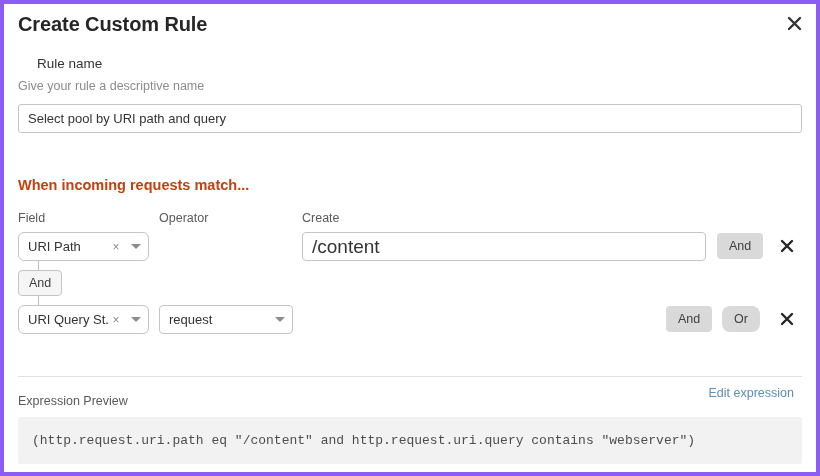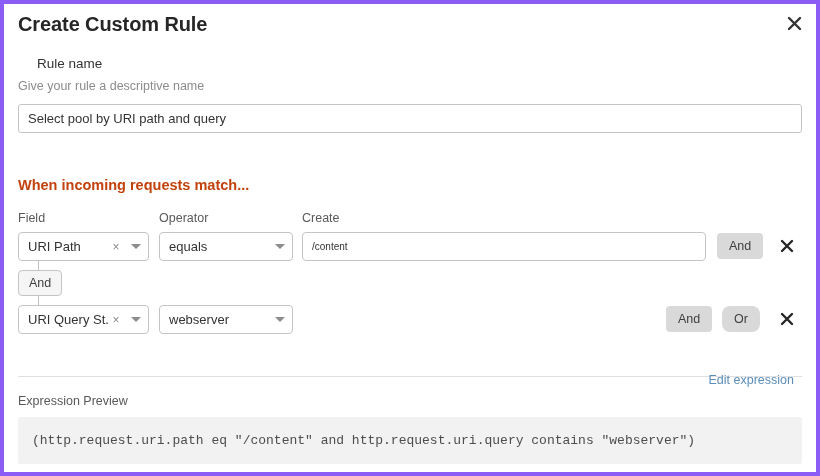--- a/index.html
+++ b/index.html
@@ -111,21 +111,21 @@
     top: 0;
     height: 29px;
     box-sizing: border-box;
     border: 1px solid #c4c4c4;
     border-radius: 4px;
     background: #ffffff;
     display: flex;
     align-items: center;
     cursor: pointer;
   }
-  .sel-field { left: 14px; width: 131px; }
+  .sel-field { left: 14px; width: 131px; border-radius: 6px; }
   .sel-op    { left: 155px; width: 134px; }
 
   .sel-text {
     flex: 1 1 auto;
     padding-left: 9px;
     font-size: 13px;
     color: #333333;
     white-space: nowrap;
     overflow: hidden;
   }
@@ -155,21 +155,21 @@
   .val-input {
     position: absolute;
     left: 298px;
     top: 0;
     height: 29px;
     box-sizing: border-box;
     border: 1px solid #c4c4c4;
     border-radius: 4px;
     background: #ffffff;
     font-family: "Liberation Sans", sans-serif;
-    font-size: 10px;
+    font-size: 19px;
     color: #333333;
     padding: 0 9px;
     outline: none;
   }
   #value-input-1 { width: 404px; }
   #value-input-2 { width: 358px; }
   .val-input::placeholder { color: #a6a6a6; }
 
   .logic-btn {
     position: absolute;
@@ -244,21 +244,21 @@
   #expr-label {
     position: absolute;
     left: 14px;
     top: 390px;
     font-size: 12.5px;
     color: #595959;
   }
   #edit-expression-link {
     position: absolute;
     right: 22px;
-    top: 369px;
+    top: 382px;
     font-size: 12.5px;
     color: #5b8db8;
     text-decoration: none;
     cursor: pointer;
   }
   #expr-code {
     position: absolute;
     left: 14px;
     top: 413px;
     width: 784px;
@@ -298,26 +298,20 @@
   <div class="col-head" id="col-operator">Operator</div>
   <div class="col-head" id="col-value">Create</div>
 
   <div id="connector-line"></div>
   <div id="and-chip">And</div>
 
   <div class="cond-row" id="row-1">
     <div class="sel sel-field">
       <span class="sel-text">URI Path</span>
       <span class="sel-clear">×</span>
-      <span class="sel-caret">
-          <span class="caret-tri"></span>
-        </span>
-    </div>
-    <div class="sel sel-op">
-      <span class="sel-text">equals</span>
       <span class="sel-caret">
           <span class="caret-tri"></span>
         </span>
     </div>
     <input class="val-input" id="value-input-1" type="text" value="/content" style="">
     <button class="logic-btn" id="and-btn-1">And</button>
     <button class="remove-btn" id="remove-btn-1" aria-label="Remove">
       <svg width="14" height="14" viewBox="0 0 14 14">
         <path d="M2 2 L12 12 M12 2 L2 12" stroke="currentColor" stroke-width="2.4" stroke-linecap="round"></path>
       </svg>
@@ -326,21 +320,21 @@
 
   <div class="cond-row" id="row-2">
     <div class="sel sel-field">
       <span class="sel-text">URI Query St...</span>
       <span class="sel-clear">×</span>
       <span class="sel-caret">
           <span class="caret-tri"></span>
         </span>
     </div>
     <div class="sel sel-op">
-      <span class="sel-text">webserver</span>
+      <span class="sel-text">request</span>
       <span class="sel-caret">
           <span class="caret-tri"></span>
         </span>
     </div>
     <button class="logic-btn" id="and-btn-2">And</button>
     <button class="logic-btn" id="or-btn-2">Or</button>
     <button class="remove-btn" id="remove-btn-2" aria-label="Remove">
       <svg width="14" height="14" viewBox="0 0 14 14">
         <path d="M2 2 L12 12 M12 2 L2 12" stroke="currentColor" stroke-width="2.4" stroke-linecap="round"></path>
       </svg>

